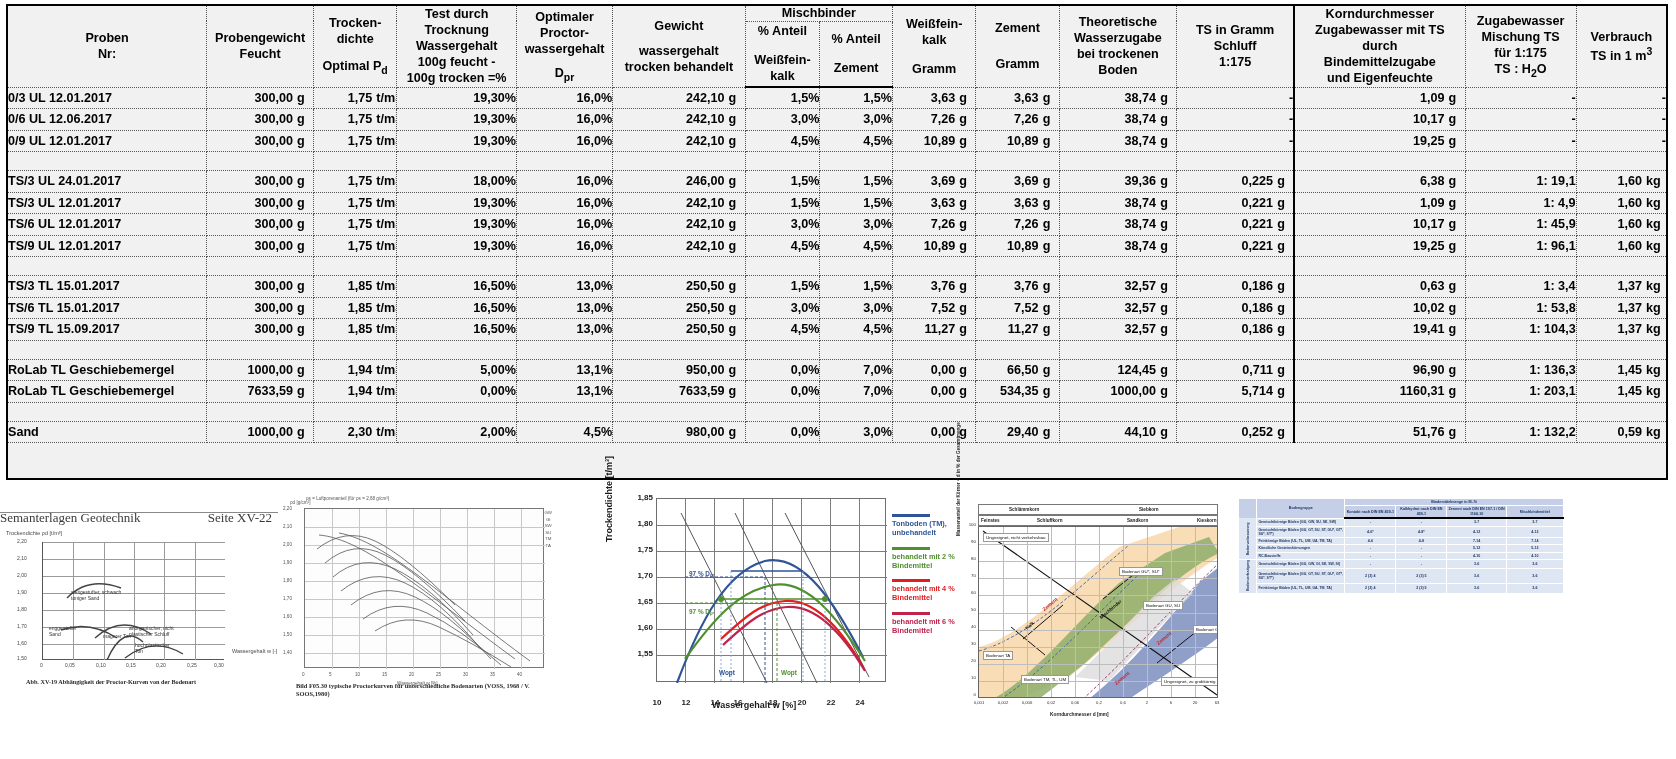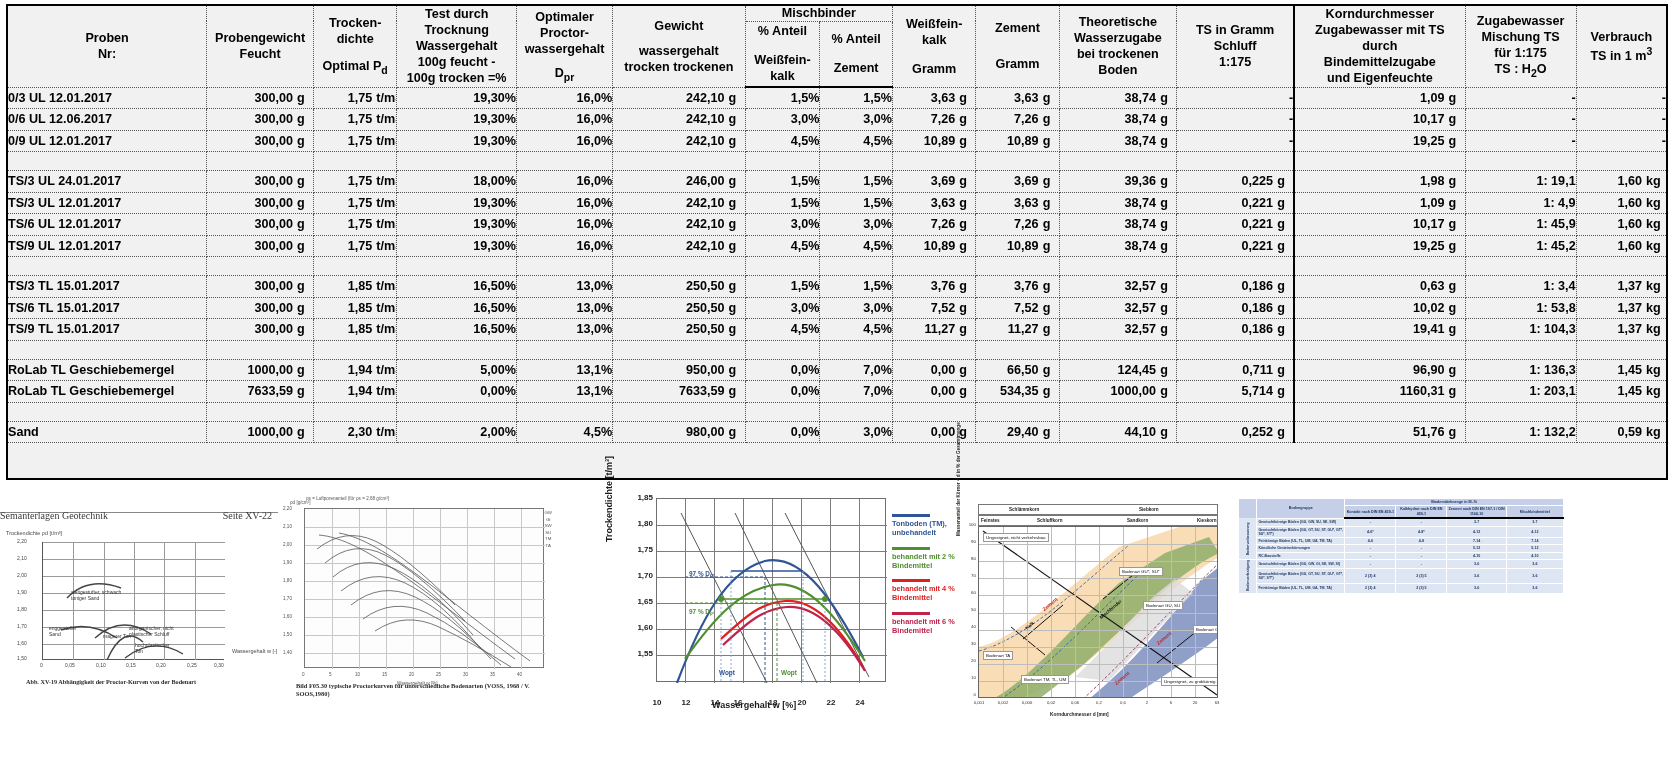--- a/index.html
+++ b/index.html
@@ -81,21 +81,21 @@
   
   .figs { position:absolute; left:0; top:486px; width:1676px; height:273px; }
 
   .fig { position:absolute; top:0; }
 
   
   #fig1 { left:0px; width:278px; height:262px; }
   .scan-hdr {
     position:absolute; top:24px; left:0; width:278px;
     border-bottom:1px solid #888; padding-bottom:2px;
-    font-size:10px; color:#3a3a3a; font-family:"Liberation Serif", serif;
+    font-size:13px; color:#3a3a3a; font-family:"Liberation Serif", serif;
   }
   .scan-hdr .l { position:absolute; left:0; top:0; }
   .scan-hdr .r { position:absolute; right:6px; top:0; }
   .scan-axis-lbl { position:absolute; font-size:5.5px; color:#4a4a4a; }
   .scan-plot { position:absolute; left:42px; top:56px; width:182px; height:118px;
                border-left:1px solid #555; border-bottom:1px solid #555; }
   .scan-grid-h { position:absolute; left:0; width:182px; height:0; border-top:1px solid #9a9a9a; }
   .scan-grid-v { position:absolute; top:0; height:118px; width:0; border-left:1px solid #9a9a9a; }
   .scan-ytick { position:absolute; left:-26px; font-size:5px; color:#444; }
   .scan-xtick { position:absolute; top:120px; font-size:5px; color:#444; }
@@ -215,21 +215,21 @@
           <div>Optimaler</div>
           <div>Proctor-</div>
           <div>wassergehalt</div>
           <div style="height:8px"></div>
           <div>D<sub>pr</sub></div>
         </td>
         <td class="hdr-cell" rowspan="2">
           <div>Gewicht</div>
           <div style="height:9px"></div>
           <div>wassergehalt</div>
-          <div>trocken trockenen</div>
+          <div>trocken behandelt</div>
         </td>
         <td class="mischbinder-title" colspan="2">Mischbinder</td>
         <td class="hdr-cell" rowspan="2">
           <div>Weißfein-</div>
           <div>kalk</div>
           <div style="height:13px"></div>
           <div>Gramm</div>
         </td>
         <td class="hdr-cell" rowspan="2">
           <div>Zement</div>
@@ -354,21 +354,21 @@
           <td class="num"><span class="v">1,75</span><span class="u kg">t/m3</span></td>
           <td class="plain">18,00%</td>
           <td class="plain">16,0%</td>
           <td class="num"><span class="v">246,00</span><span class="u">g</span></td>
           <td class="plain">1,5%</td>
           <td class="plain">1,5%</td>
           <td class="num"><span class="v">3,69</span><span class="u">g</span></td>
           <td class="num"><span class="v">3,69</span><span class="u">g</span></td>
           <td class="num"><span class="v">39,36</span><span class="u">g</span></td>
           <td class="num sep-heavy"><span class="v">0,225</span><span class="u">g</span></td>
-          <td class="num thick-left"><span class="v">1,98</span><span class="u">g</span></td>
+          <td class="num thick-left"><span class="v">6,38</span><span class="u">g</span></td>
           <td class="plain">1: 19,1</td>
           <td class="num" style="border-right: none;"><span class="v">1,60</span><span class="u kg">kg</span></td>
         </tr>
         <tr class="datarow">
           <td class="name">TS/3 UL 12.01.2017</td>
           <td class="num"><span class="v">300,00</span><span class="u">g</span></td>
           <td class="num"><span class="v">1,75</span><span class="u kg">t/m3</span></td>
           <td class="plain">19,30%</td>
           <td class="plain">16,0%</td>
           <td class="num"><span class="v">242,10</span><span class="u">g</span></td>
@@ -406,21 +406,21 @@
           <td class="plain">19,30%</td>
           <td class="plain">16,0%</td>
           <td class="num"><span class="v">242,10</span><span class="u">g</span></td>
           <td class="plain">4,5%</td>
           <td class="plain">4,5%</td>
           <td class="num"><span class="v">10,89</span><span class="u">g</span></td>
           <td class="num"><span class="v">10,89</span><span class="u">g</span></td>
           <td class="num"><span class="v">38,74</span><span class="u">g</span></td>
           <td class="num sep-heavy"><span class="v">0,221</span><span class="u">g</span></td>
           <td class="num thick-left"><span class="v">19,25</span><span class="u">g</span></td>
-          <td class="plain">1: 45,2</td>
+          <td class="plain">1: 96,1</td>
           <td class="num" style="border-right: none;"><span class="v">1,60</span><span class="u kg">kg</span></td>
         </tr>
         <tr class="spacer">
           <td></td>
           <td></td>
           <td></td>
           <td></td>
           <td></td>
           <td></td>
           <td></td>
@@ -461,21 +461,21 @@
           <td class="plain">3,0%</td>
           <td class="num"><span class="v">7,52</span><span class="u">g</span></td>
           <td class="num"><span class="v">7,52</span><span class="u">g</span></td>
           <td class="num"><span class="v">32,57</span><span class="u">g</span></td>
           <td class="num sep-heavy"><span class="v">0,186</span><span class="u">g</span></td>
           <td class="num thick-left"><span class="v">10,02</span><span class="u">g</span></td>
           <td class="plain">1: 53,8</td>
           <td class="num" style="border-right: none;"><span class="v">1,37</span><span class="u kg">kg</span></td>
         </tr>
         <tr class="datarow">
-          <td class="name">TS/9 TL 15.01.2017</td>
+          <td class="name">TS/9 TL 15.09.2017</td>
           <td class="num"><span class="v">300,00</span><span class="u">g</span></td>
           <td class="num"><span class="v">1,85</span><span class="u kg">t/m3</span></td>
           <td class="plain">16,50%</td>
           <td class="plain">13,0%</td>
           <td class="num"><span class="v">250,50</span><span class="u">g</span></td>
           <td class="plain">4,5%</td>
           <td class="plain">4,5%</td>
           <td class="num"><span class="v">11,27</span><span class="u">g</span></td>
           <td class="num"><span class="v">11,27</span><span class="u">g</span></td>
           <td class="num"><span class="v">32,57</span><span class="u">g</span></td>

